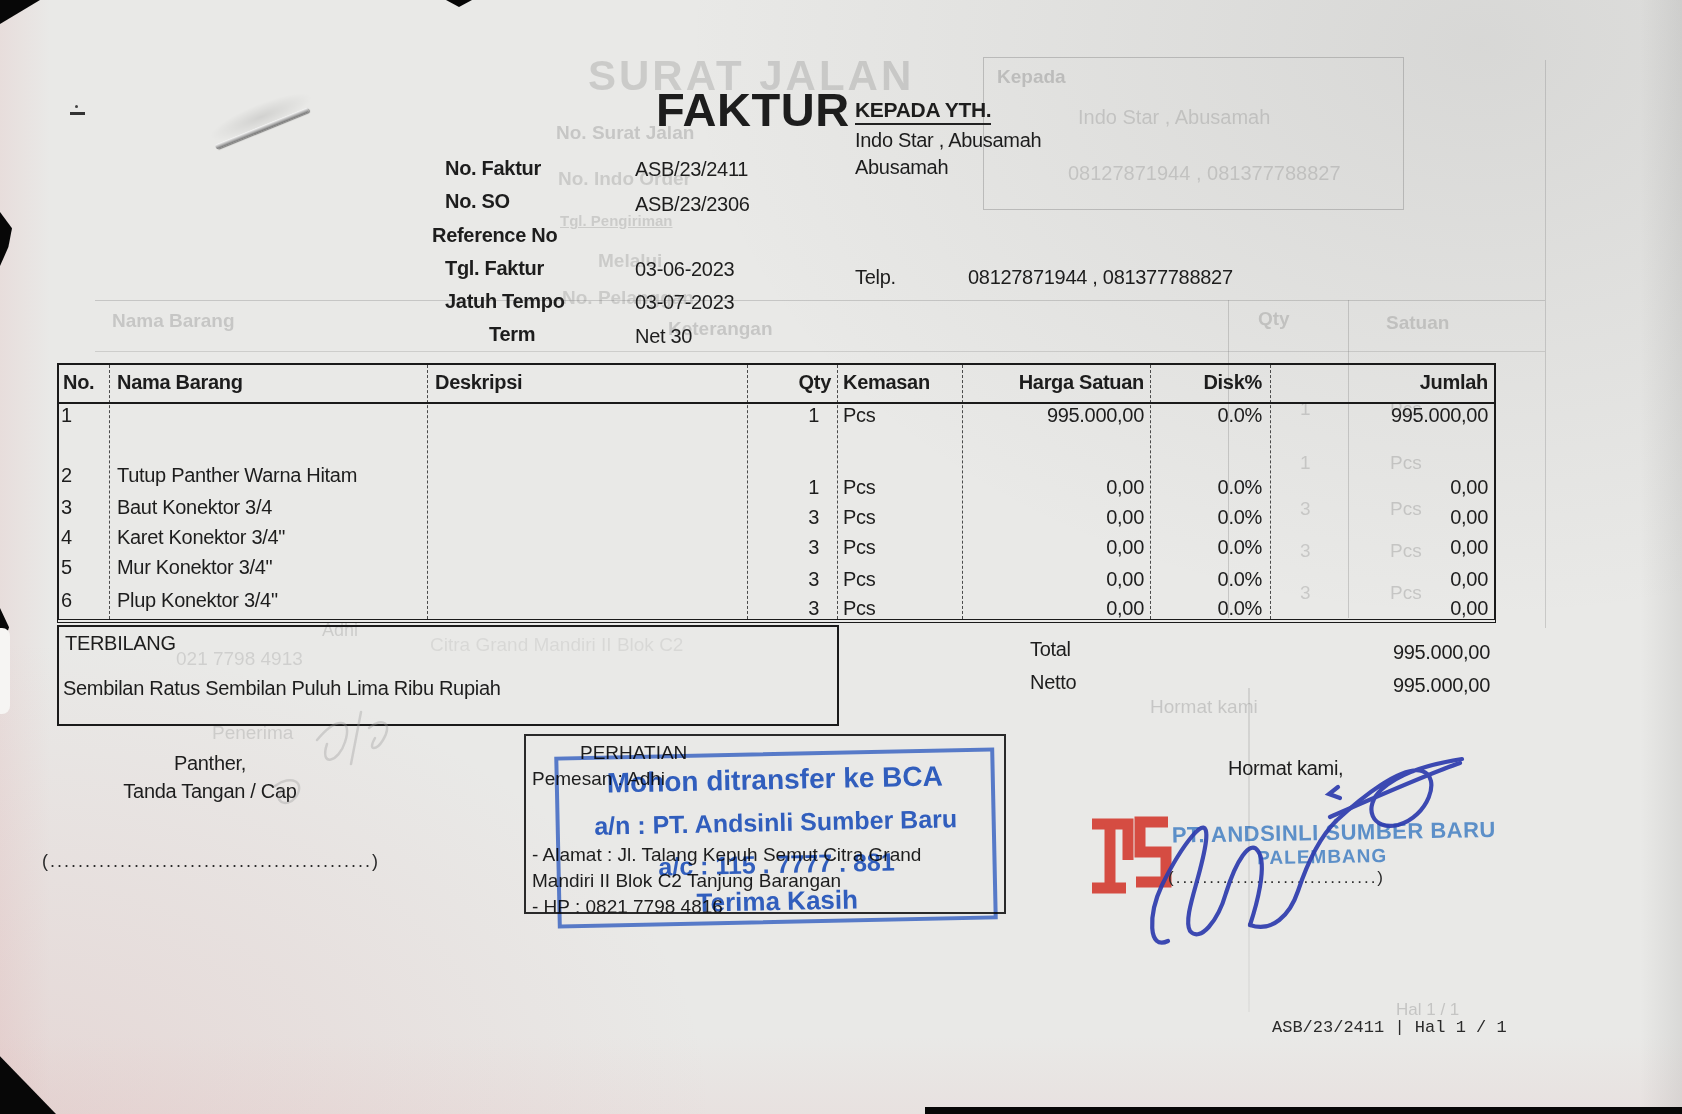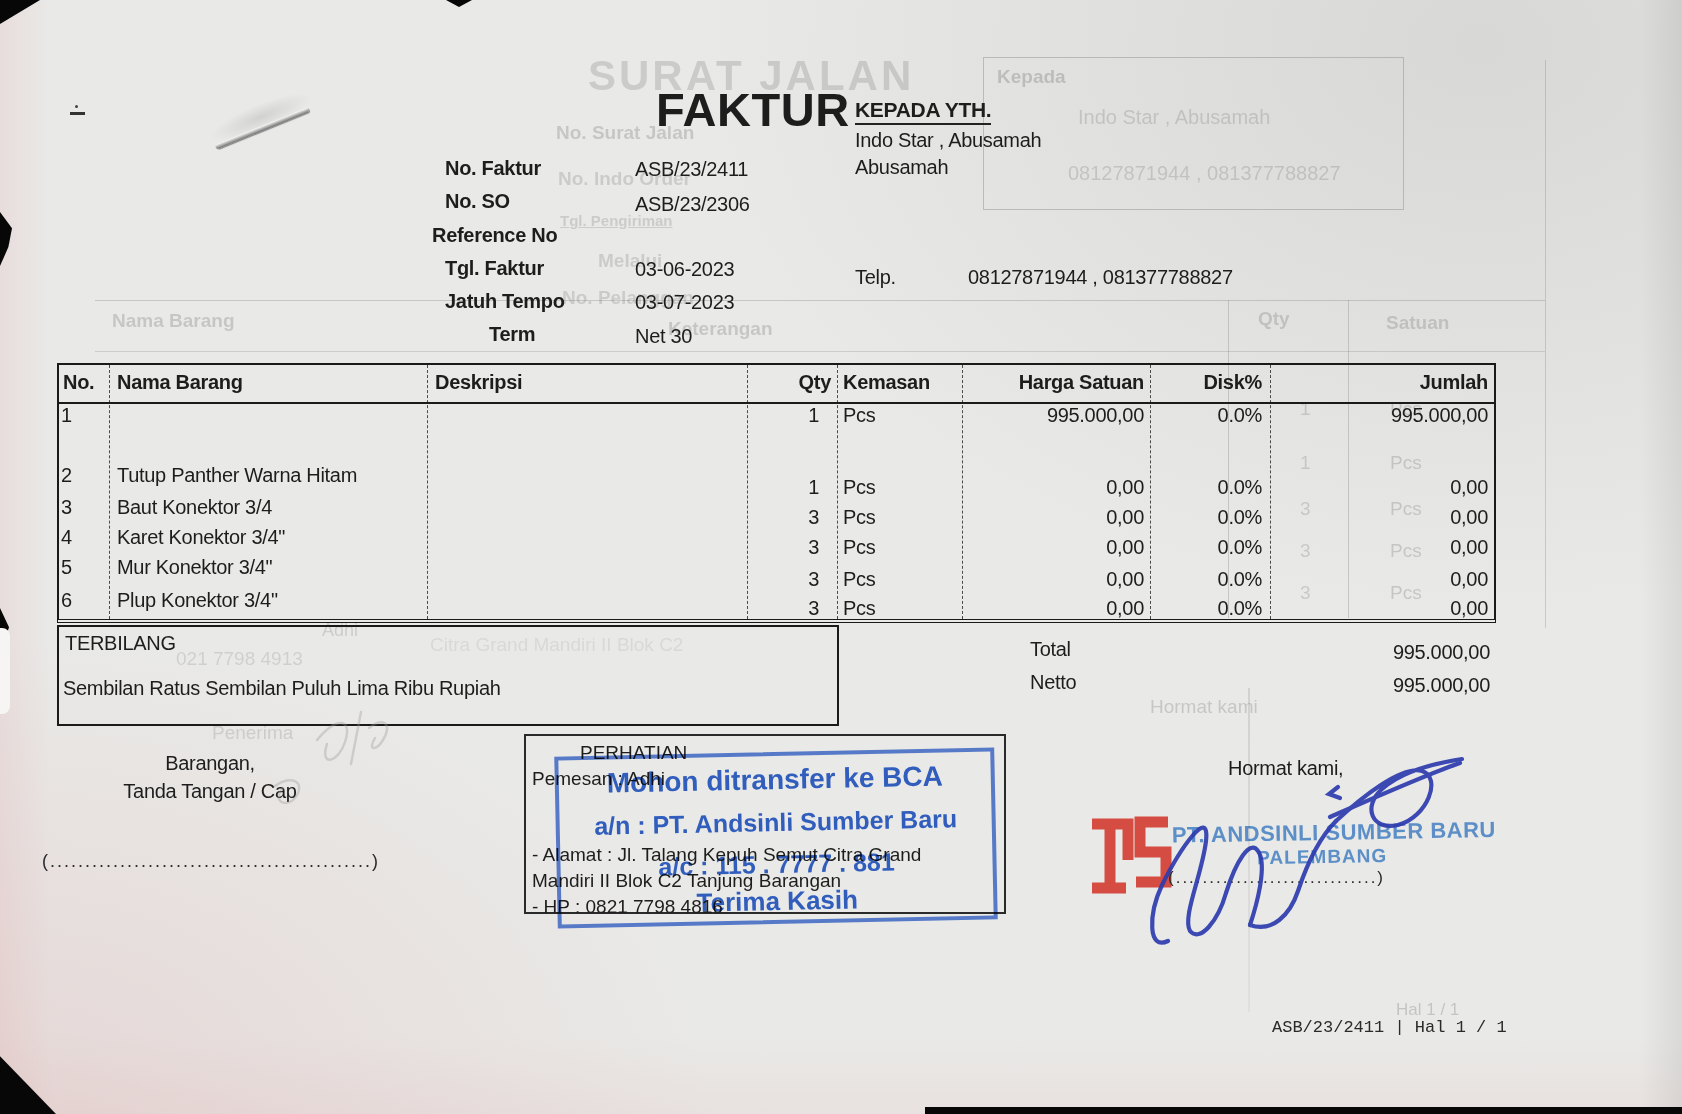--- a/index.html
+++ b/index.html
@@ -186,21 +186,21 @@
 
   <div class="abs" id="terbilang">
     <div class="abs t" style="left:6px;top:5px;">TERBILANG</div>
     <div class="abs t" style="left:4px;top:50px;">Sembilan Ratus Sembilan Puluh Lima Ribu Rupiah</div>
   </div>
   <div class="abs t" style="left:1030px;top:638px;">Total</div>
   <div class="abs t" style="left:1266px;top:641px;width:224px;text-align:right;">995.000,00</div>
   <div class="abs t" style="left:1030px;top:671px;">Netto</div>
   <div class="abs t" style="left:1266px;top:674px;width:224px;text-align:right;">995.000,00</div>
 
-  <div class="abs t" style="left:120px;top:752px;width:180px;text-align:center;">Barangan,</div>
+  <div class="abs t" style="left:120px;top:752px;width:180px;text-align:center;">Panther,</div>
   <div class="abs t" style="left:95px;top:780px;width:230px;text-align:center;">Tanda Tangan / Cap</div>
   <div class="abs dots" style="left:42px;top:851px;">(..............................................)</div>
 
   <div class="abs" id="perhatian">
     <div class="abs" style="left:6px;top:6px;margin-left:48px;">PERHATIAN</div>
     <div class="abs" style="left:6px;top:32px;">Pemesan : Adhi</div>
     <div class="abs" style="left:6px;top:108px;white-space:nowrap;">- Alamat : Jl. Talang Kepuh Semut Citra Grand</div>
     <div class="abs" style="left:6px;top:134px;">Mandiri II Blok C2 Tanjung Barangan</div>
     <div class="abs" style="left:6px;top:160px;">- HP : 0821 7798 4816</div>
   </div>

